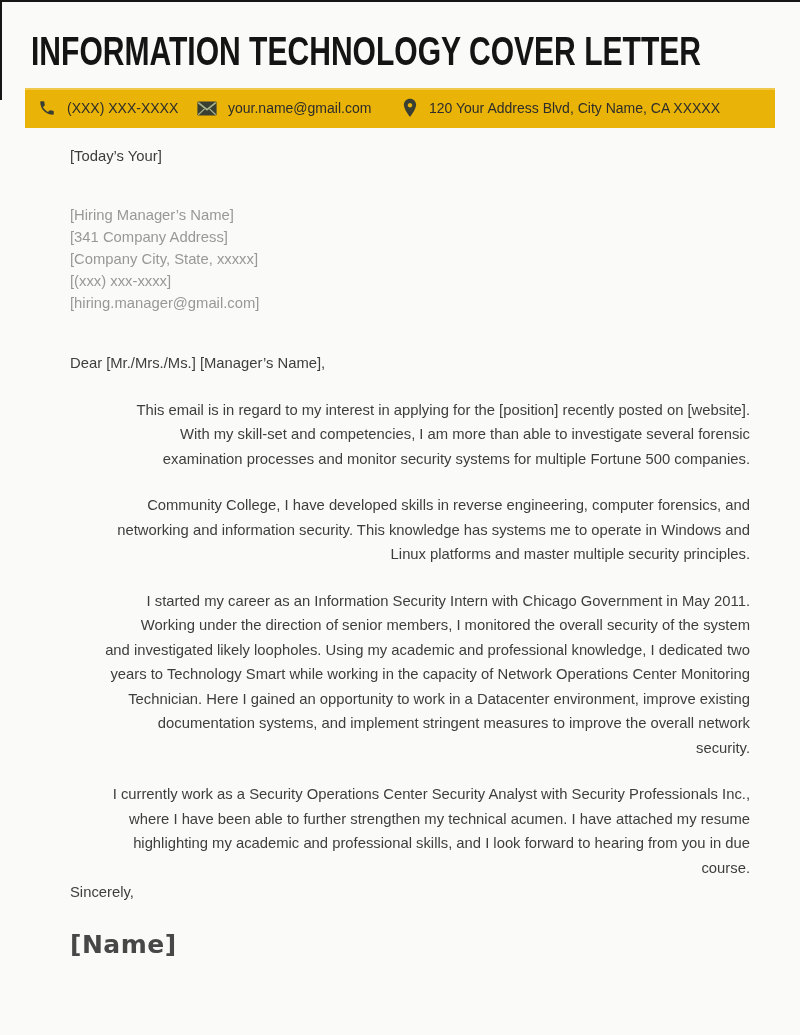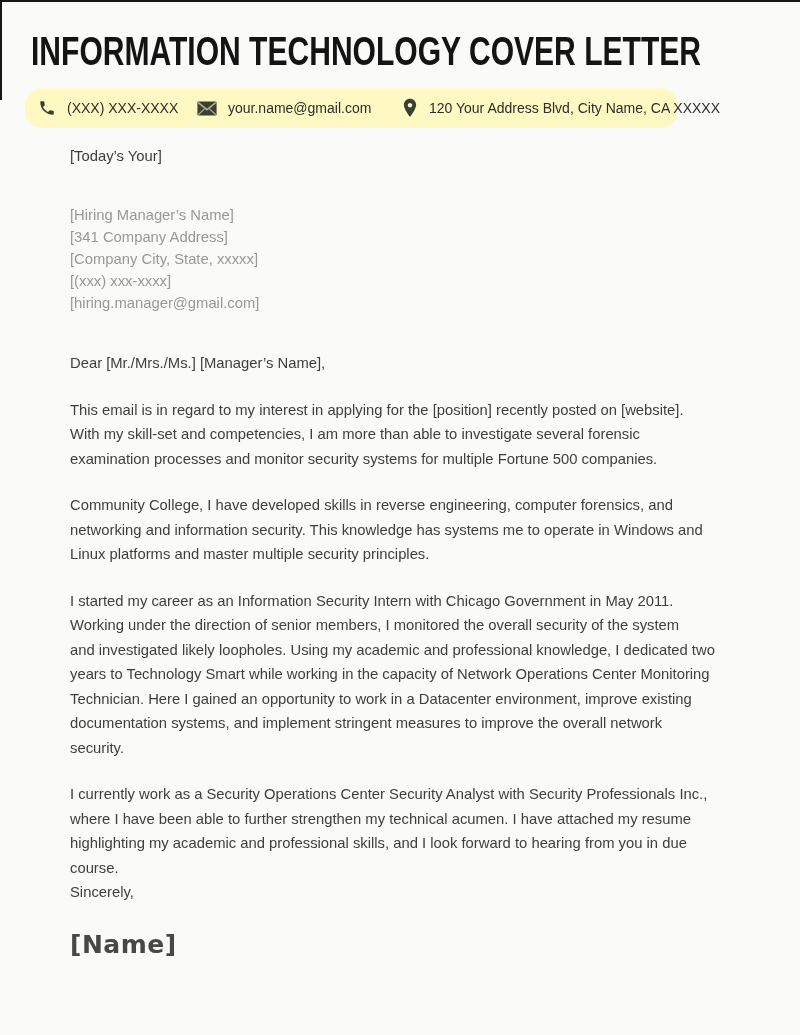--- a/index.html
+++ b/index.html
@@ -21,24 +21,23 @@
   .title-wrap {
     position: absolute; left: 31px; top: 27px; width: 690px; height: 48px;
   }
   .title-wrap text {
     font-family: "Liberation Sans", sans-serif;
     font-weight: 700;
     font-size: 41px;
     fill: #141414;
   }
   .contact-bar {
-    position: absolute; left: 25px; top: 88px; width: 653px; height: 40px;
-    background: #fef9c3;
+    position: absolute; left: 25px; top: 88px; width: 750px; height: 40px;
+    background: #eab308;
     box-shadow: inset 0 2px 0 rgba(255,255,255,0.28);
-    border-radius: 17px;
   }
   .contact-seg {
     position: absolute; top: 0; height: 40px;
     display: flex; align-items: center; gap: 11px;
     color: #2d2d2b; font-size: 14px; white-space: nowrap;
   }
   .seg-phone   { left: 13px; }
   .seg-email   { left: 172px; }
   .seg-address { left: 377px; }
   .contact-seg svg { flex: 0 0 auto; display: block; }
@@ -46,21 +45,21 @@
 
   .letter {
     position: absolute; left: 70px; top: 145px; width: 680px;
     color: #3e3e3e; font-size: 14.8px;
   }
   .date-line { line-height: 22px; color: #3c3c3c; }
   .recipient { margin-top: 37px; color: #989898; }
   .recipient .line { line-height: 22px; white-space: nowrap; }
   .salutation { margin-top: 37px; line-height: 24.5px; }
   .para { margin-top: 22px; }
-  .para .line { line-height: 24.5px; white-space: nowrap; }
+  .para .line { line-height: 24.5px; white-space: nowrap; text-align: right; }
   .closing { line-height: 24.5px; }
   .signature {
     margin-top: 25px;
     font-family: "DejaVu Sans", sans-serif;
     font-weight: bold;
     font-size: 25px;
     letter-spacing: 0.5px;
     color: #474747;
   }
 </style>

